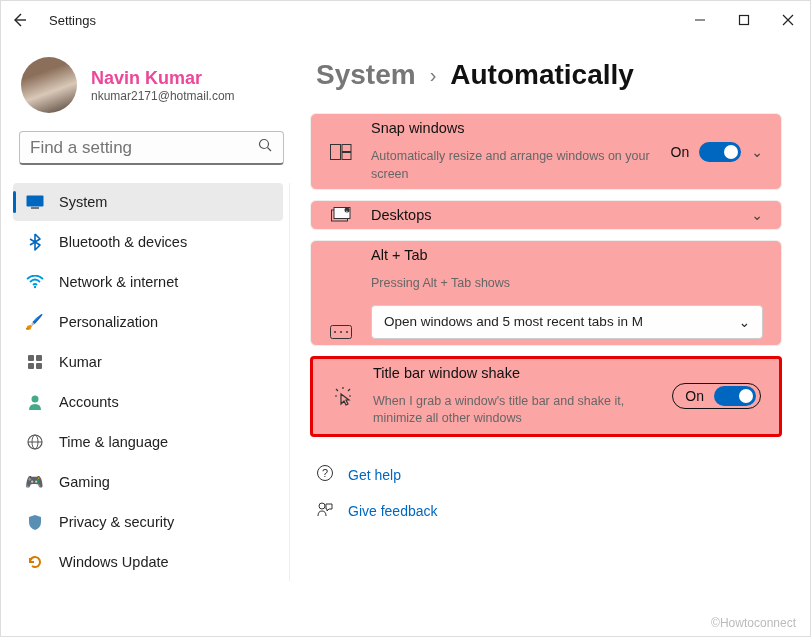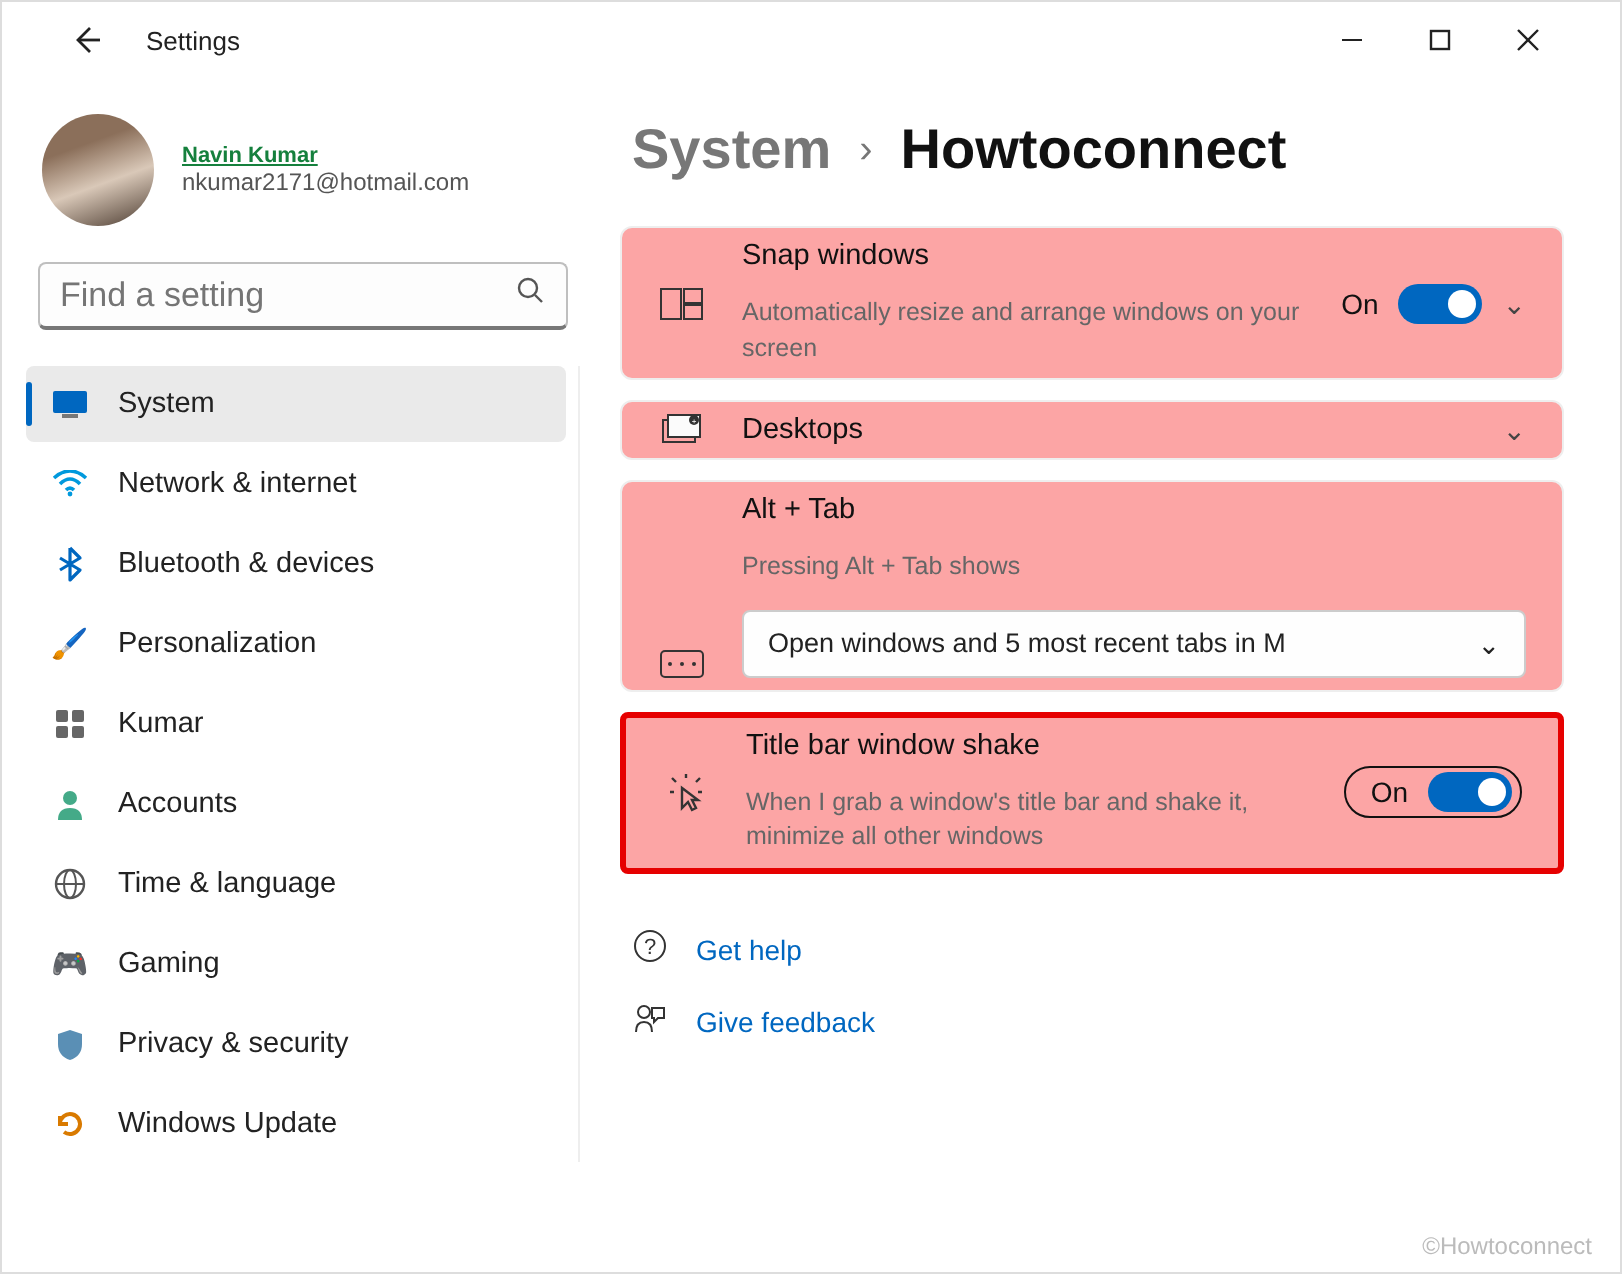--- a/index.html
+++ b/index.html
@@ -1,26 +1,26 @@
 <!DOCTYPE html>
 <html><head>
   <meta charset="utf-8">
   <style>
     * { box-sizing: border-box; margin: 0; padding: 0; }
     body { font-family: "Segoe UI", Arial, sans-serif; background: #fff; width: 811px; height: 637px; overflow: hidden; position: relative; border: 1px solid #ddd; }
-    .titlebar { display: flex; align-items: center; height: 38px; padding: 0 24px; }
+    .titlebar { display: flex; align-items: center; height: 38px; padding: 0 0; }
     .back-btn { width: 36px; height: 36px; display: flex; align-items: center; justify-content: center; cursor: pointer; }
     .app-title { font-size: 13px; color: #222; margin-left: 12px; }
     .win-controls { margin-left: auto; display: flex; }
     .win-btn { width: 44px; height: 36px; display: flex; align-items: center; justify-content: center; cursor: pointer; font-size: 12px; }
     .main { display: flex; height: calc(100% - 38px); }
     .sidebar { width: 295px; padding: 14px 6px 0 12px; display: flex; flex-direction: column; }
     .profile { display: flex; align-items: center; gap: 14px; padding: 4px 8px 18px 8px; }
     .avatar { width: 56px; height: 56px; border-radius: 50%; background: linear-gradient(160deg,#8b6f5a 30%,#d9c8b8 60%,#4a3a2f 100%); flex-shrink: 0; }
-    .profile-name { font-size: 11px; font-weight: 600; color: #15803d; text-decoration: underline; }
+    .profile-name { font-size: 18px; font-weight: 600; color: #ec4899; }
     .profile-email { font-size: 12px; color: #555; }
     .search { display: flex; align-items: center; border: 1px solid #bfbfbf; border-bottom: 2px solid #777; border-radius: 4px; background: #fdfdfd; height: 34px; margin: 0 6px 18px 6px; padding: 0 10px; }
     .search input { flex: 1; border: none; outline: none; font-size: 17px; background: transparent; }
     .search-ic { color: #555; }
     .nav { display: flex; flex-direction: column; gap: 2px; overflow-y: hidden; border-right: 1px solid #eee; padding-right: 6px; }
     .nav-item { display: flex; align-items: center; gap: 14px; height: 38px; padding: 0 12px; border-radius: 4px; cursor: pointer; font-size: 14.5px; color: #222; }
     .nav-item.selected { background: #eaeaea; position: relative; }
     .nav-item.selected::before { content:""; position:absolute; left:0; top:8px; bottom:8px; width:3px; background:#0067c0; border-radius:2px; }
     .nav-ic { width: 20px; height: 20px; display: flex; align-items: center; justify-content: center; font-size: 15px; }
     .content { flex: 1; padding: 20px 28px 0 14px; overflow-y: auto; }
@@ -97,34 +97,34 @@
           <span class="nav-ic">
             <svg width="18" height="14">
               <rect x="0.5" y="0.5" width="17" height="11" rx="1" fill="#0067c0"></rect>
               <rect x="5" y="12" width="8" height="2" fill="#777"></rect>
             </svg>
           </span>
           <span>System</span>
         </div>
       <div class="nav-item">
           <span class="nav-ic">
+            <svg width="14" height="18" viewBox="0 0 14 18">
+              <path d="M7 1 L7 17 L12 12 L2 6 M7 1 L12 6 L2 12" stroke="#0067c0" stroke-width="1.6" fill="none" stroke-linejoin="round"></path>
+            </svg>
+          </span>
+          <span>Bluetooth &amp; devices</span>
+        </div>
+      <div class="nav-item">
+          <span class="nav-ic">
             <svg width="18" height="14" viewBox="0 0 18 14">
               <path d="M1 4 Q9 -3 17 4 M4 7 Q9 2 14 7 M7 10 Q9 8 11 10" stroke="#0099dd" stroke-width="1.8" fill="none"></path>
               <circle cx="9" cy="12" r="1.2" fill="#0099dd"></circle>
             </svg>
           </span>
           <span>Network &amp; internet</span>
-        </div>
-      <div class="nav-item">
-          <span class="nav-ic">
-            <svg width="14" height="18" viewBox="0 0 14 18">
-              <path d="M7 1 L7 17 L12 12 L2 6 M7 1 L12 6 L2 12" stroke="#0067c0" stroke-width="1.6" fill="none" stroke-linejoin="round"></path>
-            </svg>
-          </span>
-          <span>Bluetooth &amp; devices</span>
         </div>
       <div class="nav-item">
           <span class="nav-ic">🖌️</span>
           <span>Personalization</span>
         </div>
       <div class="nav-item">
           <span class="nav-ic">
             <svg width="16" height="16">
               <rect x="1" y="1" width="6" height="6" rx="1" fill="#666"></rect>
               <rect x="9" y="1" width="6" height="6" rx="1" fill="#666"></rect>
@@ -174,21 +174,21 @@
           </span>
           <span>Windows Update</span>
         </div>
     </div>
   </div>
 
   <div class="content">
     <div class="breadcrumb">
       <span class="bc-parent">System</span>
       <span class="bc-sep">›</span>
-      <span class="bc-current">Howtoconnect</span>
+      <span class="bc-current">Automatically</span>
     </div>
 
     <div class="card">
       <div class="card-icon">
           <svg width="22" height="16">
             <rect x="0.5" y="0.5" width="10" height="15" stroke="#333" fill="none"></rect>
             <rect x="12" y="0.5" width="9" height="7" stroke="#333" fill="none"></rect>
             <rect x="12" y="8.5" width="9" height="7" stroke="#333" fill="none"></rect>
           </svg>
         </div>

